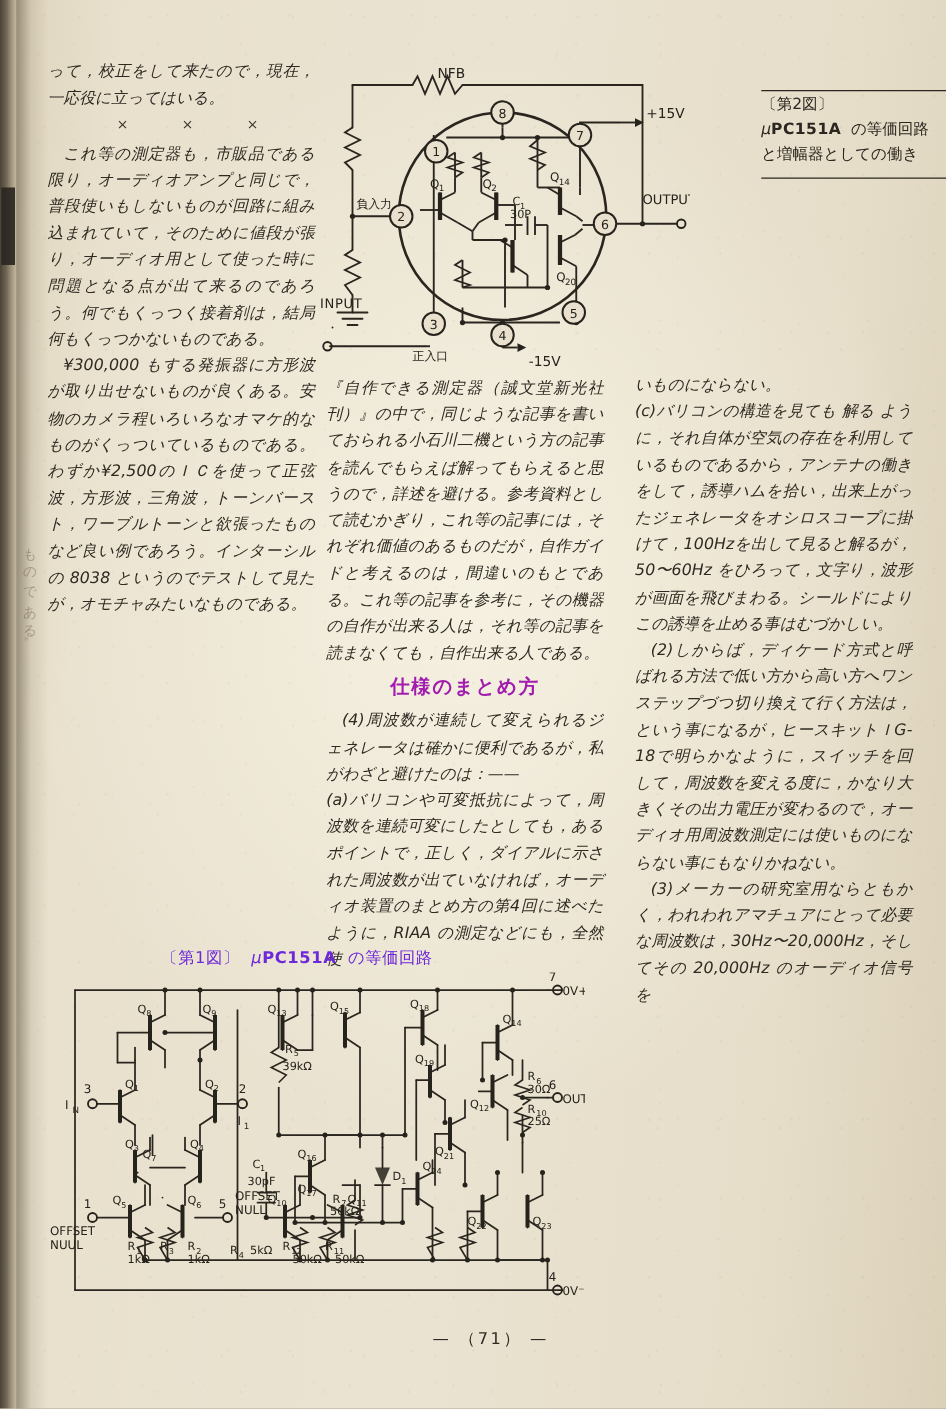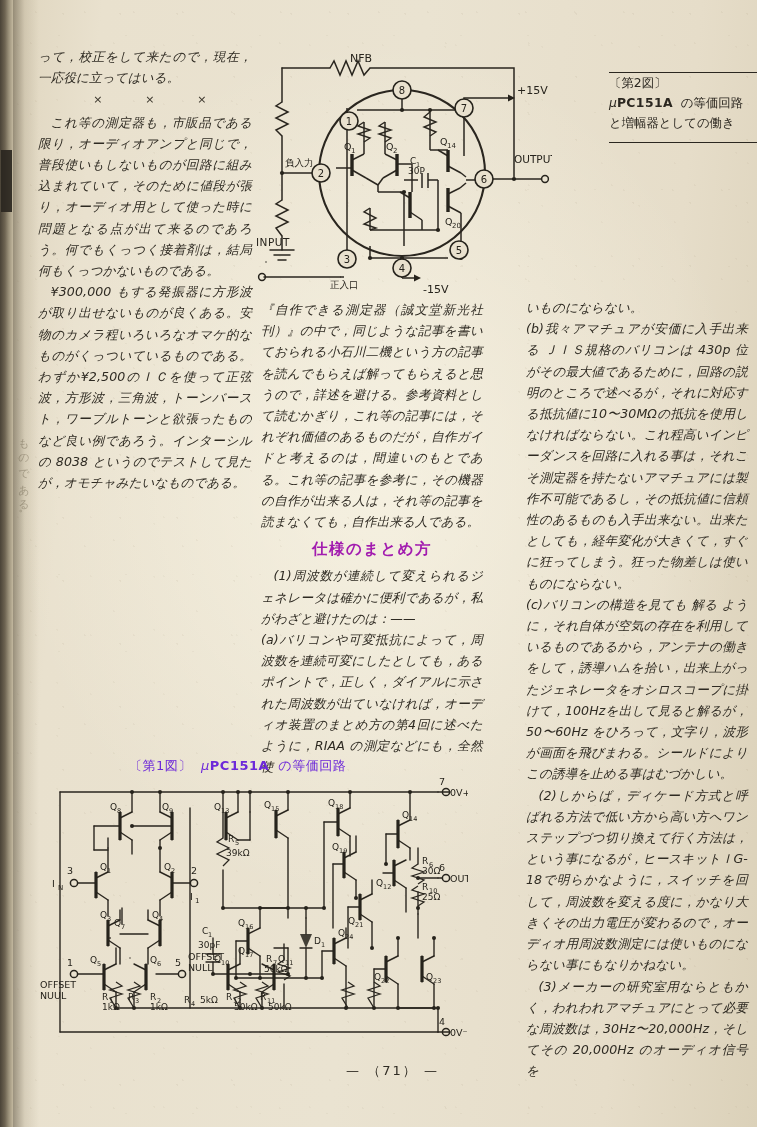--- a/index.html
+++ b/index.html
@@ -366,27 +366,26 @@
       <span>×</span>
       <span>×</span>
     </div>
     <p class="ind">これ等の測定器も，市販品である限り，オーディオアンプと同じで，普段使いもしないものが回路に組み込まれていて，そのために値段が張り，オーディオ用として使った時に問題となる点が出て来るのであろう。何でもくっつく接着剤は，結局何もくっつかないものである。</p>
     <p class="ind">¥300,000 もする発振器に方形波が取り出せないものが良くある。安物のカメラ程いろいろなオマケ的なものがくっついているものである。わずか¥2,500のＩＣを使って正弦波，方形波，三角波，トーンバースト，ワーブルトーンと欲張ったものなど良い例であろう。インターシルの 8038 というのでテストして見たが，オモチャみたいなものである。</p>
   </div>
 
   <div class="col" style="left:261px; top:299px; width:222px;">
     <p>『自作できる測定器（誠文堂新光社刊）』の中で，同じような記事を書いておられる小石川二機という方の記事を読んでもらえば解ってもらえると思うので，詳述を避ける。参考資料として読むかぎり，これ等の記事には，それぞれ価値のあるものだが，自作ガイドと考えるのは，間違いのもとである。これ等の記事を参考に，その機器の自作が出来る人は，それ等の記事を読まなくても，自作出来る人である。</p>
     <div class="section-head">仕様のまとめ方</div>
-    <p class="ind">(1)周波数が連続して変えられるジェネレータは確かに便利であるが，私がわざと避けたのは：——</p>
+    <p class="ind">(4)周波数が連続して変えられるジェネレータは確かに便利であるが，私がわざと避けたのは：——</p>
     <p>(a)バリコンや可変抵抗によって，周波数を連続可変にしたとしても，あるポイントで，正しく，ダイアルに示された周波数が出ていなければ，オーディオ装置のまとめ方の第4回に述べたように，RIAA の測定などにも，全然使</p>
   </div>
 
-  <div class="col" style="left:526px; top:297px; width:222px;">
+  <div class="col" style="left:508px; top:297px; width:222px;">
     <p>いものにならない。</p>
-    <p>(b)我々アマチュアが安価に入手出来る ＪＩＳ規格のバリコンは 430p 位がその最大値であるために，回路の説明のところで述べるが，それに対応する抵抗値に10〜30MΩの抵抗を使用しなければならない。これ程高いインピーダンスを回路に入れる事は，それこそ測定器を持たないアマチュアには製作不可能であるし，その抵抗値に信頼性のあるものも入手出来ない。出来たとしても，経年変化が大きくて，すぐに狂ってしまう。狂った物差しは使いものにならない。</p>
     <p>(c)バリコンの構造を見ても 解る ように，それ自体が空気の存在を利用しているものであるから，アンテナの働きをして，誘導ハムを拾い，出来上がったジェネレータをオシロスコープに掛けて，100Hzを出して見ると解るが，50〜60Hz をひろって，文字り，波形が画面を飛びまわる。シールドによりこの誘導を止める事はむづかしい。</p>
     <p class="ind">(2)しからば，ディケード方式と呼ばれる方法で低い方から高い方へワンステップづつ切り換えて行く方法は，という事になるが，ヒースキットＩG-18で明らかなように，スイッチを回して，周波数を変える度に，かなり大きくその出力電圧が変わるので，オーディオ用周波数測定には使いものにならない事にもなりかねない。</p>
     <p class="ind">(3)メーカーの研究室用ならともかく，われわれアマチュアにとって必要な周波数は，30Hz〜20,000Hz，そしてその 20,000Hz のオーディオ信号を</p>
   </div>
 
   <div class="fig1-caption">
     <span>〔第1図〕</span>&nbsp;&nbsp;<span class="mu">μ</span><span class="pn">PC151A</span>&nbsp;&nbsp;<span>の等価回路</span>
   </div>
 
   <div class="schem" style="left:38px; top:778px;">

